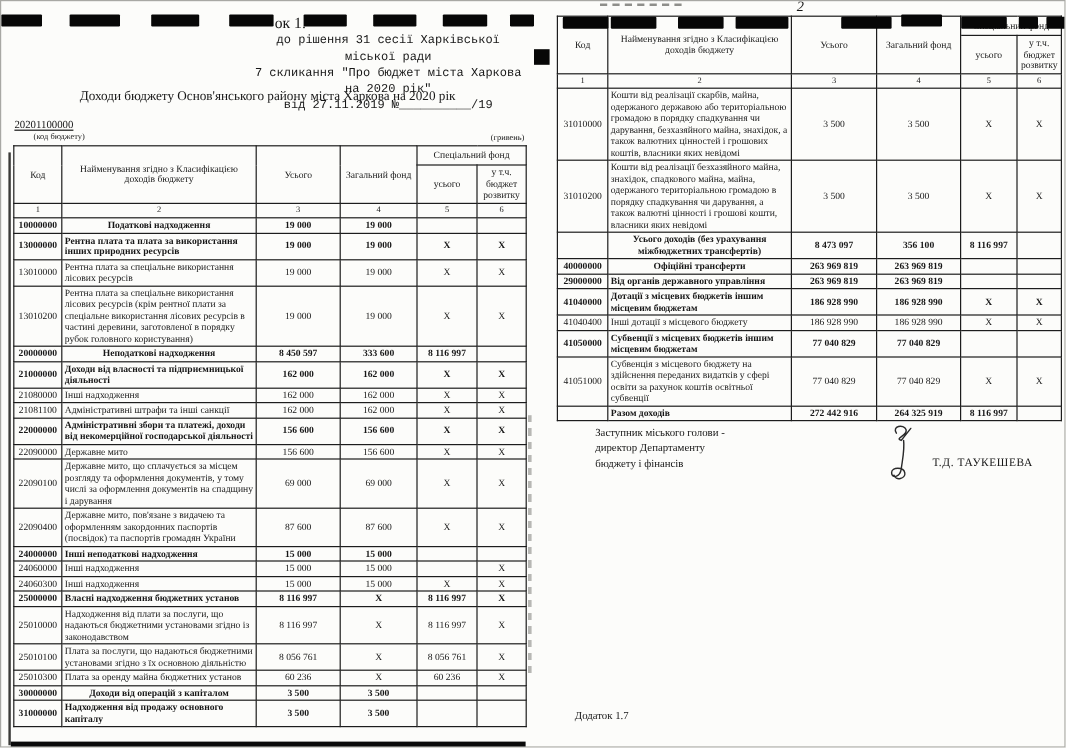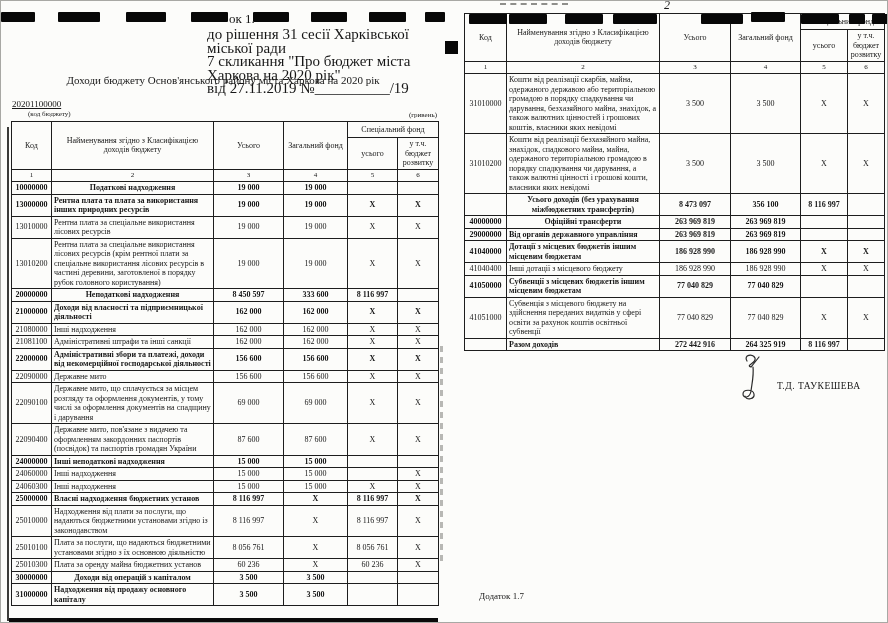--- a/index.html
+++ b/index.html
@@ -8,21 +8,21 @@
          border:1px solid #a8a8a4;box-sizing:border-box;}
   .page{position:absolute;top:0;width:444px;height:623px;}
   #page-left{left:0;}
   #page-right{left:444px;}
 
   
   .bar{position:absolute;height:10px;background:#070707;border-radius:1px;}
 
   
   .frag{position:absolute;font-size:13px;}
-  .decision{position:absolute;left:206px;top:27px;width:233px;font-size:15px;line-height:13.5px;text-align:left;}
+  .decision{position:absolute;left:206px;top:27px;width:233px;font-size:10px;line-height:13.5px;text-align:center;font-family:Liberation Mono, monospace;}
   .doc-title{position:absolute;left:15px;top:73px;width:414px;text-align:center;font-weight:normal;font-size:11px;}
   .budget-code{position:absolute;left:11px;top:98px;font-size:9px;text-decoration:underline;}
   .budget-code-label{position:absolute;left:27px;top:109px;font-size:7px;}
   .currency-note{position:absolute;left:340px;top:110px;width:96px;text-align:right;font-size:7px;}
 
   
   table.budget{border-collapse:collapse;table-layout:fixed;font-size:8px;line-height:9.5px;background:#fcfcfa;}
   table.budget th,table.budget td{border:1px solid #1d1d1d;padding:1px 2px;vertical-align:middle;
       overflow:hidden;word-wrap:break-word;}
   table.budget th{font-weight:normal;text-align:center;}
@@ -408,20 +408,25 @@
     <div class="bar" style="left:24px;top:13px;width:38px;"></div>
     <div class="bar" style="left:64px;top:13px;width:38px;"></div>
     <div class="bar" style="left:120px;top:13px;width:38px;"></div>
     <div class="bar" style="left:168px;top:13px;width:44px;"></div>
     <div class="bar" style="left:256px;top:13px;width:42px;"></div>
     <div class="bar" style="left:306px;top:11px;width:34px;"></div>
     <div class="bar" style="left:356px;top:13px;width:38px;"></div>
     <div class="bar" style="left:404px;top:13px;width:16px;"></div>
     <div class="bar" style="left:427px;top:13px;width:17px;"></div>
 
+    <div class="sig-block">
+      <div>Заступник міського голови -</div>
+      <div>директор Департаменту</div>
+      <div>бюджету і фінансів</div>
+    </div>
     <div class="sig-mark">
       <svg width="42" height="52" viewBox="0 0 42 52">
         <path d="M14 10 C10 4, 20 2, 22 7 C24 12, 12 14, 18 16 L26 6 M20 16 C21 24, 19 32, 18 40 C17 47, 10 48, 10 43 C10 38, 20 38, 21 43 C22 48, 13 50, 12 45" fill="none" stroke="#2a2a2a" stroke-width="1.2" stroke-linecap="round"></path>
       </svg>
     </div>
     <div class="sig-name">Т.Д. ТАУКЕШЕВА</div>
 
     <div class="footer-note">Додаток 1.7</div>
   </div>
 </div>

